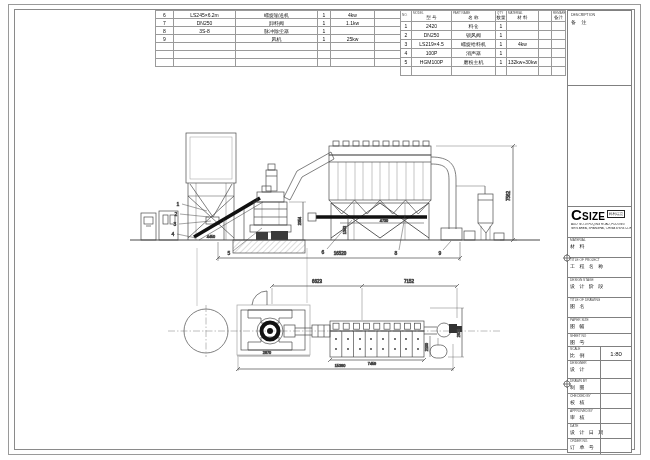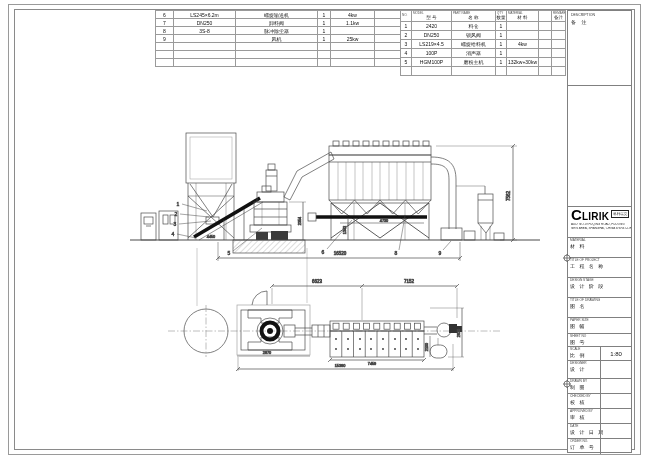--- a/index.html
+++ b/index.html
@@ -221,21 +221,21 @@
   </table>
 
   <div class="strip">
     <div class="desc-box">
       <div class="desc-en">DESCRIPTION</div>
       <div class="desc-cn">备  注</div>
     </div>
     <div class="empty-box"></div>
     <div class="logo-box">
       <div class="logo-row">
-        <div class="logo-text"><span class="logo-c">C</span><span>LIRIK</span></div>
+        <div class="logo-text"><span class="logo-c">C</span><span>SIZE</span></div>
         <div class="logo-chip">科利瑞克</div>
       </div>
       <div class="addr">ADD: NO.19 FUQING ROAD, PUDONG</div>
       <div class="addr">NEW AREA, SHANGHAI, CHINA  WWW.CLIRIK.COM</div>
     </div>
 
     <div class="tb-row" style="height:20px">
       <div class="tb-en">MATERIAL</div>
       <div class="tb-cn">材  料</div>
     </div>

